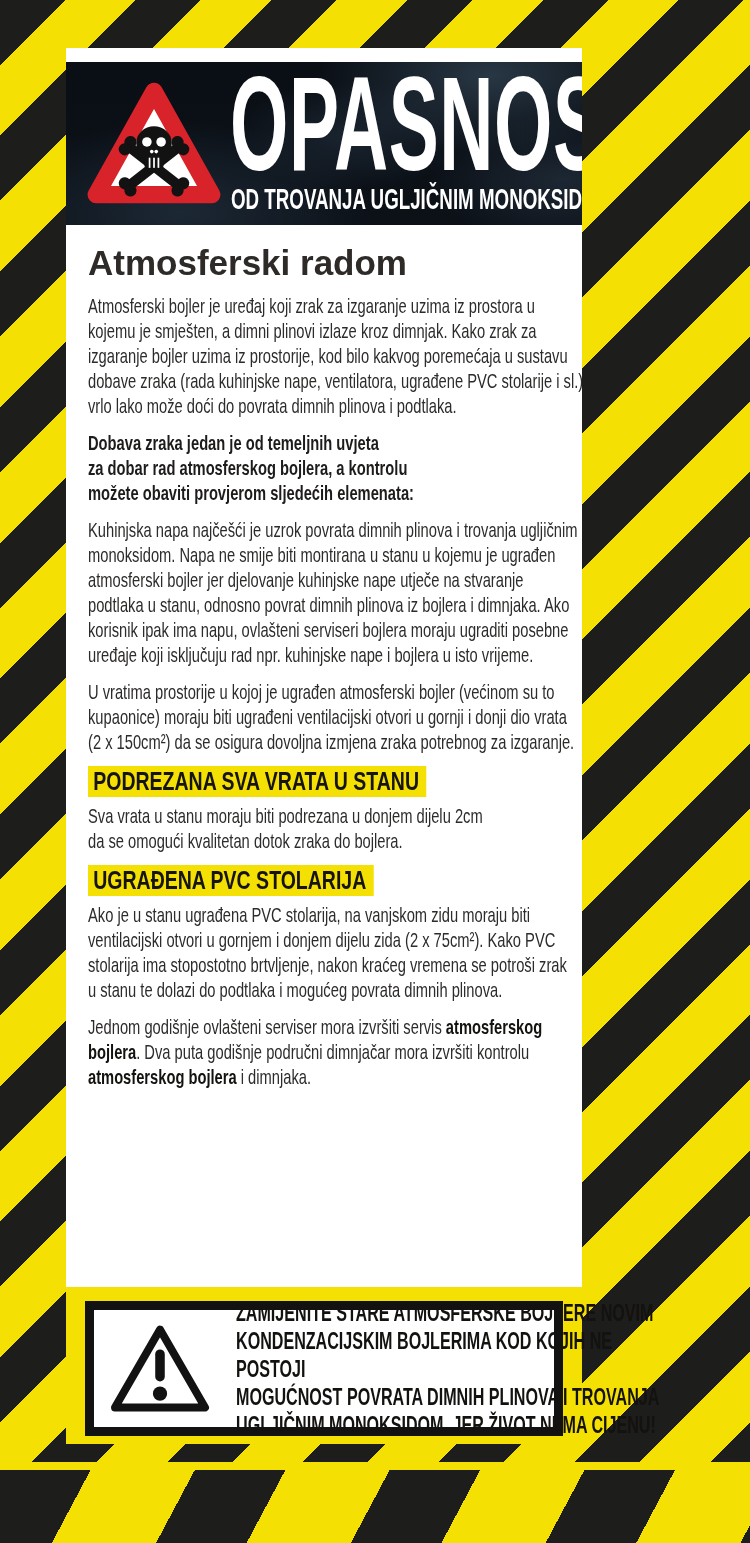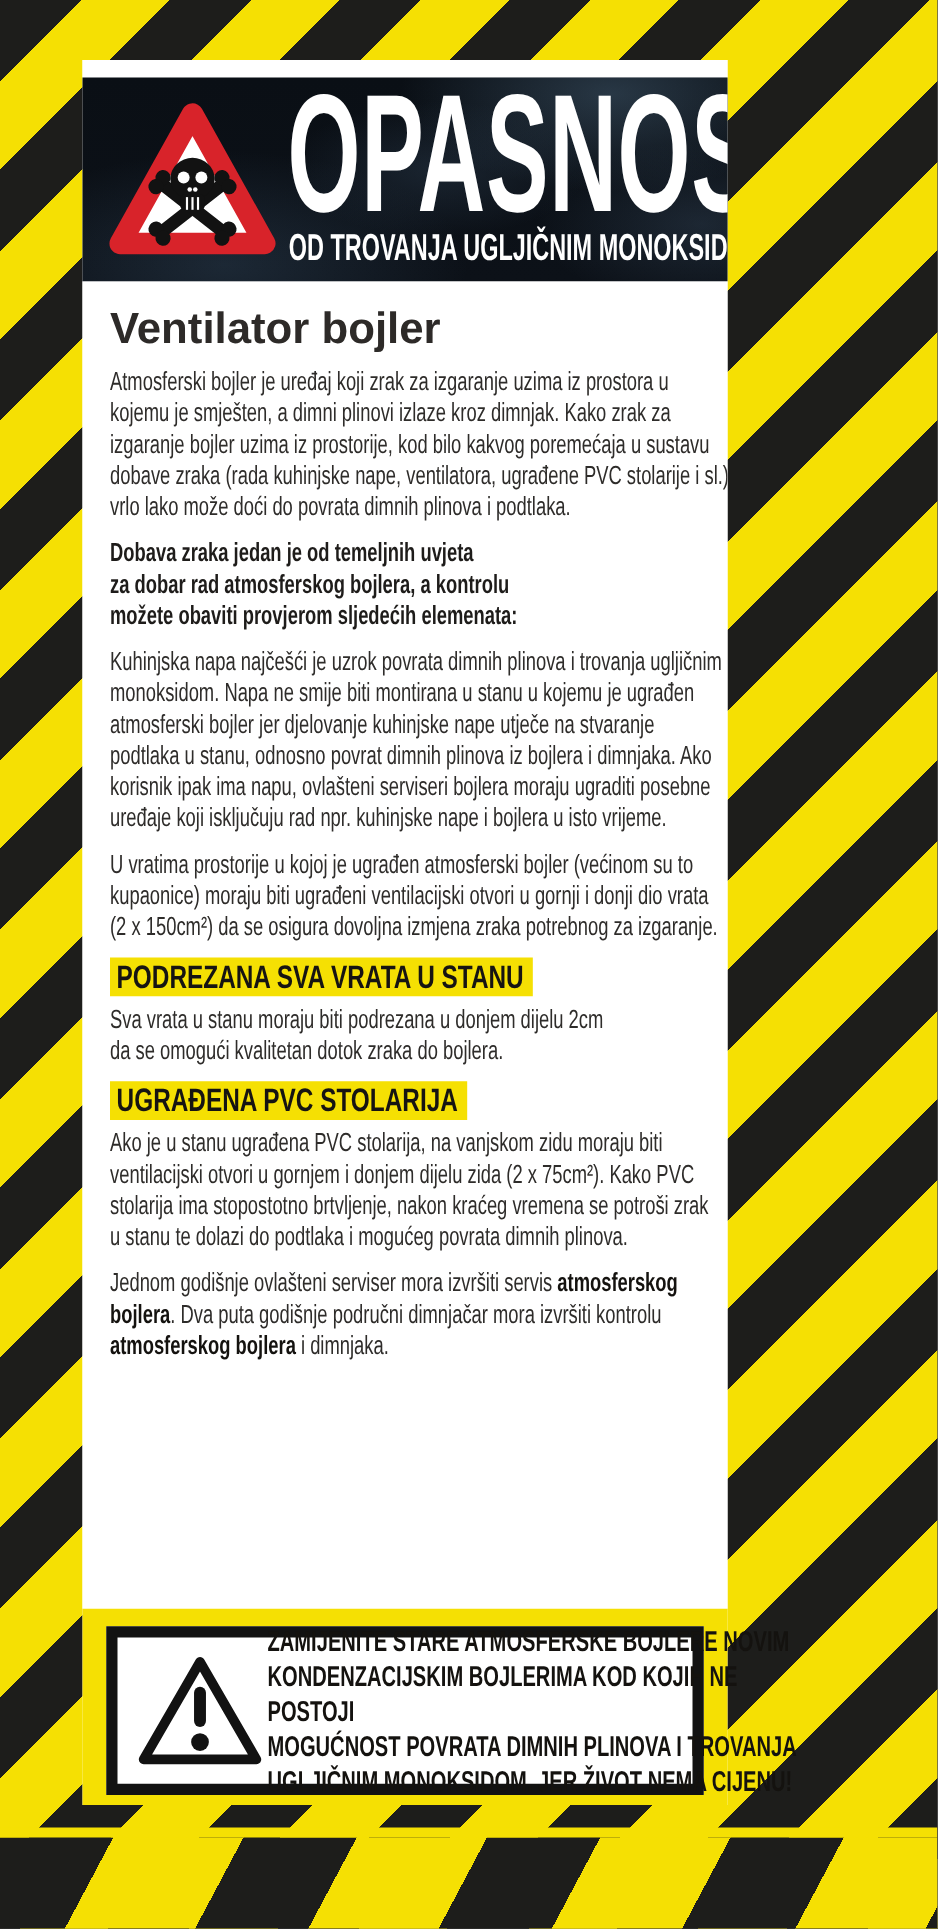--- a/index.html
+++ b/index.html
@@ -70,21 +70,21 @@
   .sec-body b { font-weight:bold; color:#14120f; }
 
   
   .footer {
     height:157px; background:#f5e003; box-sizing:border-box;
     padding:14px 19px 0 19px;
   }
   .warn-box {
     height:135px; background:#ffffff; border:9px solid #121212;
     box-sizing:border-box; display:flex; align-items:center;
-    padding:4px 8px 4px 14px; gap:2px;
+    padding:4px 8px 4px 14px; gap:24px;
   }
   .warn-triangle { width:104px; height:97px; flex:0 0 auto; }
   .warn-text {
     width:620px; transform:scaleX(0.70); transform-origin:left center;
     font-size:23px; line-height:28px; font-weight:bold; color:#14120f;
     white-space:pre-line; flex:0 0 auto;
   }
 </style>
 </head>
 <body>
@@ -126,21 +126,21 @@
           <rect x="-5.2" y="2.5" width="1.7" height="10" fill="#ffffff"></rect>
           <rect x="-0.85" y="2.5" width="1.7" height="10" fill="#ffffff"></rect>
           <rect x="3.5" y="2.5" width="1.7" height="10" fill="#ffffff"></rect>
         </g>
       </svg>
       <div class="hdr-title">OPASNOST</div>
       <div class="hdr-subtitle">OD TROVANJA UGLJIČNIM MONOKSIDOM (CO)</div>
     </div>
 
     <div class="bodytext">
-      <h1 class="article-title">Ventilator bojler</h1>
+      <h1 class="article-title">Atmosferski radom</h1>
       <p class="para">Atmosferski bojler je uređaj koji zrak za izgaranje uzima iz prostora u
 kojemu je smješten, a dimni plinovi izlaze kroz dimnjak. Kako zrak za
 izgaranje bojler uzima iz prostorije, kod bilo kakvog poremećaja u sustavu
 dobave zraka (rada kuhinjske nape, ventilatora, ugrađene PVC stolarije i sl.)
 vrlo lako može doći do povrata dimnih plinova i podtlaka.</p>
       <p class="para lead">Dobava zraka jedan je od temeljnih uvjeta
 za dobar rad atmosferskog bojlera, a kontrolu
 možete obaviti provjerom sljedećih elemenata:</p>
 
       <div>

